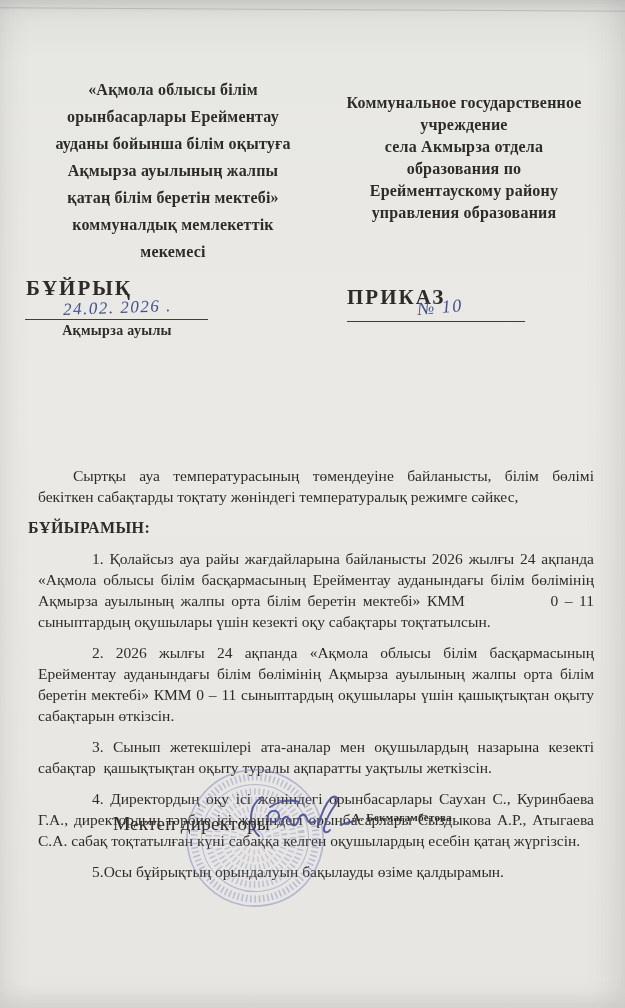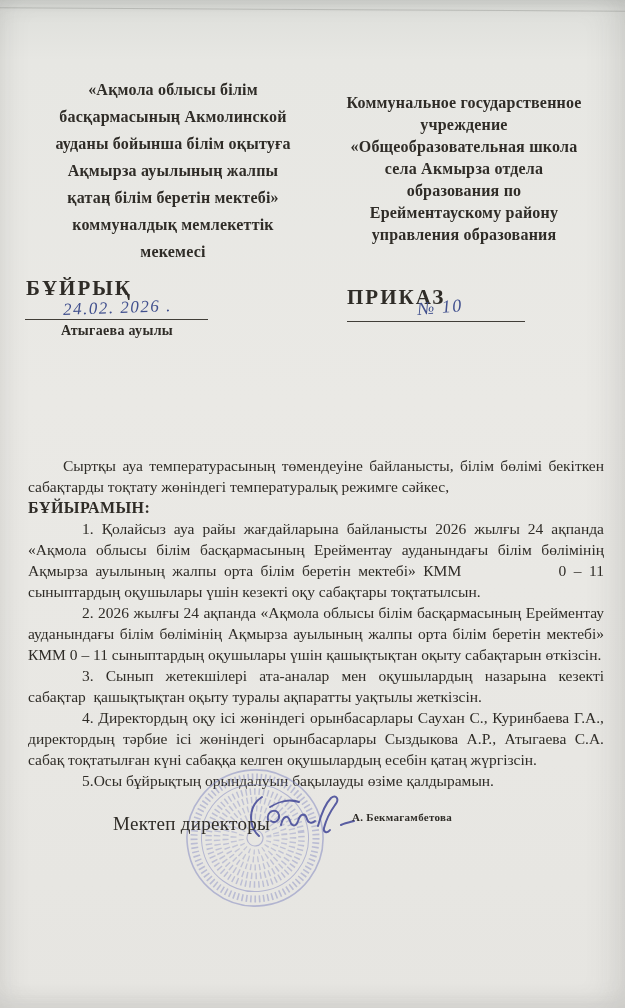--- a/index.html
+++ b/index.html
@@ -17,57 +17,56 @@
   .abs{position:absolute;}
   .hdr{font-weight:bold;text-align:center;font-size:16px;letter-spacing:.2px;}
   .hdr-kk{top:76px;left:28px;width:290px;line-height:27px;}
   .hdr-ru{top:92px;left:314px;width:300px;line-height:22px;}
   .order-title{font-weight:bold;font-size:21px;letter-spacing:2px;text-align:left;}
   .hand{color:#41508e;font-style:italic;letter-spacing:1.5px;text-align:center;}
   .uline{height:0;border-bottom:1.6px solid #413e38;}
   .place{font-weight:bold;font-size:14px;text-align:center;letter-spacing:.3px;}
   .subject{top:370px;left:28px;width:300px;font-weight:bold;font-size:16px;line-height:22px;}
   .body-txt{top:455px;left:28px;width:576px;font-size:15.5px;line-height:21px;text-align:justify;}
-  .body-txt p{margin:0;text-indent:54px;}
+  .body-txt p{margin:10px;text-indent:54px;}
   .body-txt p.intro{text-indent:35px;}
   .resolve{font-weight:bold;font-size:16px;letter-spacing:.4px;}
   .sig-role{top:813px;left:113px;font-weight:normal;font-size:19px;letter-spacing:.3px;}
   .sig-name{top:811px;left:352px;font-weight:bold;font-size:11px;letter-spacing:.3px;}
   .stamp{top:766px;left:183px;width:144px;height:144px;}
   .signature{top:790px;left:245px;width:110px;height:58px;}
 </style>
 </head>
 <body>
 
 <div class="photo">
   <div class="paper-edge"></div>
 
   <div class="abs hdr hdr-kk">
     <div>«Ақмола облысы білім</div>
-    <div>басқармасының Акмолинской</div>
+    <div>орынбасарлары Ерейментау</div>
     <div>ауданы бойынша білім оқытуға</div>
     <div>Ақмырза ауылының жалпы</div>
     <div>қатаң білім беретін мектебі»</div>
     <div>коммуналдық мемлекеттік</div>
     <div>мекемесі</div>
   </div>
   <div class="abs hdr hdr-ru">
     <div>Коммунальное государственное</div>
     <div>учреждение</div>
-    <div>«Общеобразовательная школа</div>
     <div>села Акмырза отдела</div>
     <div>образования по</div>
     <div>Ерейментаускому району</div>
     <div>управления образования</div>
   </div>
 
   <div class="abs order-title" style="top:276px;left:26px;width:182px;">БҰЙРЫҚ</div>
   <div class="abs hand" style="top:298px;left:30px;width:175px;font-size:17px;transform:rotate(-2deg);">24.02. 2026 .</div>
   <div class="abs uline" style="top:319px;left:25px;width:183px;"></div>
-  <div class="abs place" style="top:323px;left:26px;width:182px;">Атыгаева ауылы</div>
+  <div class="abs place" style="top:323px;left:26px;width:182px;">Ақмырза ауылы</div>
 
   <div class="abs order-title" style="top:285px;left:347px;width:178px;">ПРИКАЗ</div>
   <div class="abs hand" style="top:297px;left:385px;width:110px;font-size:18px;transform:rotate(-5deg);">№ 10</div>
   <div class="abs uline" style="top:321px;left:347px;width:178px;"></div>
 
 
   <div class="abs body-txt">
     <p class="intro">Сыртқы ауа температурасының төмендеуіне байланысты, білім бөлімі бекіткен сабақтарды тоқтату жөніндегі температуралық режимге сәйкес,</p>
     <div class="resolve">БҰЙЫРАМЫН:</div>
     <p>1. Қолайсыз ауа райы жағдайларына байланысты 2026 жылғы 24 ақпанда «Ақмола облысы білім басқармасының Ерейментау ауданындағы білім бөлімінің Ақмырза ауылының жалпы орта білім беретін мектебі» КММ&nbsp;&nbsp;&nbsp;&nbsp;&nbsp;&nbsp;&nbsp;&nbsp;&nbsp;&nbsp;&nbsp;&nbsp; 0 – 11 сыныптардың оқушылары үшін кезекті оқу сабақтары тоқтатылсын.</p>

